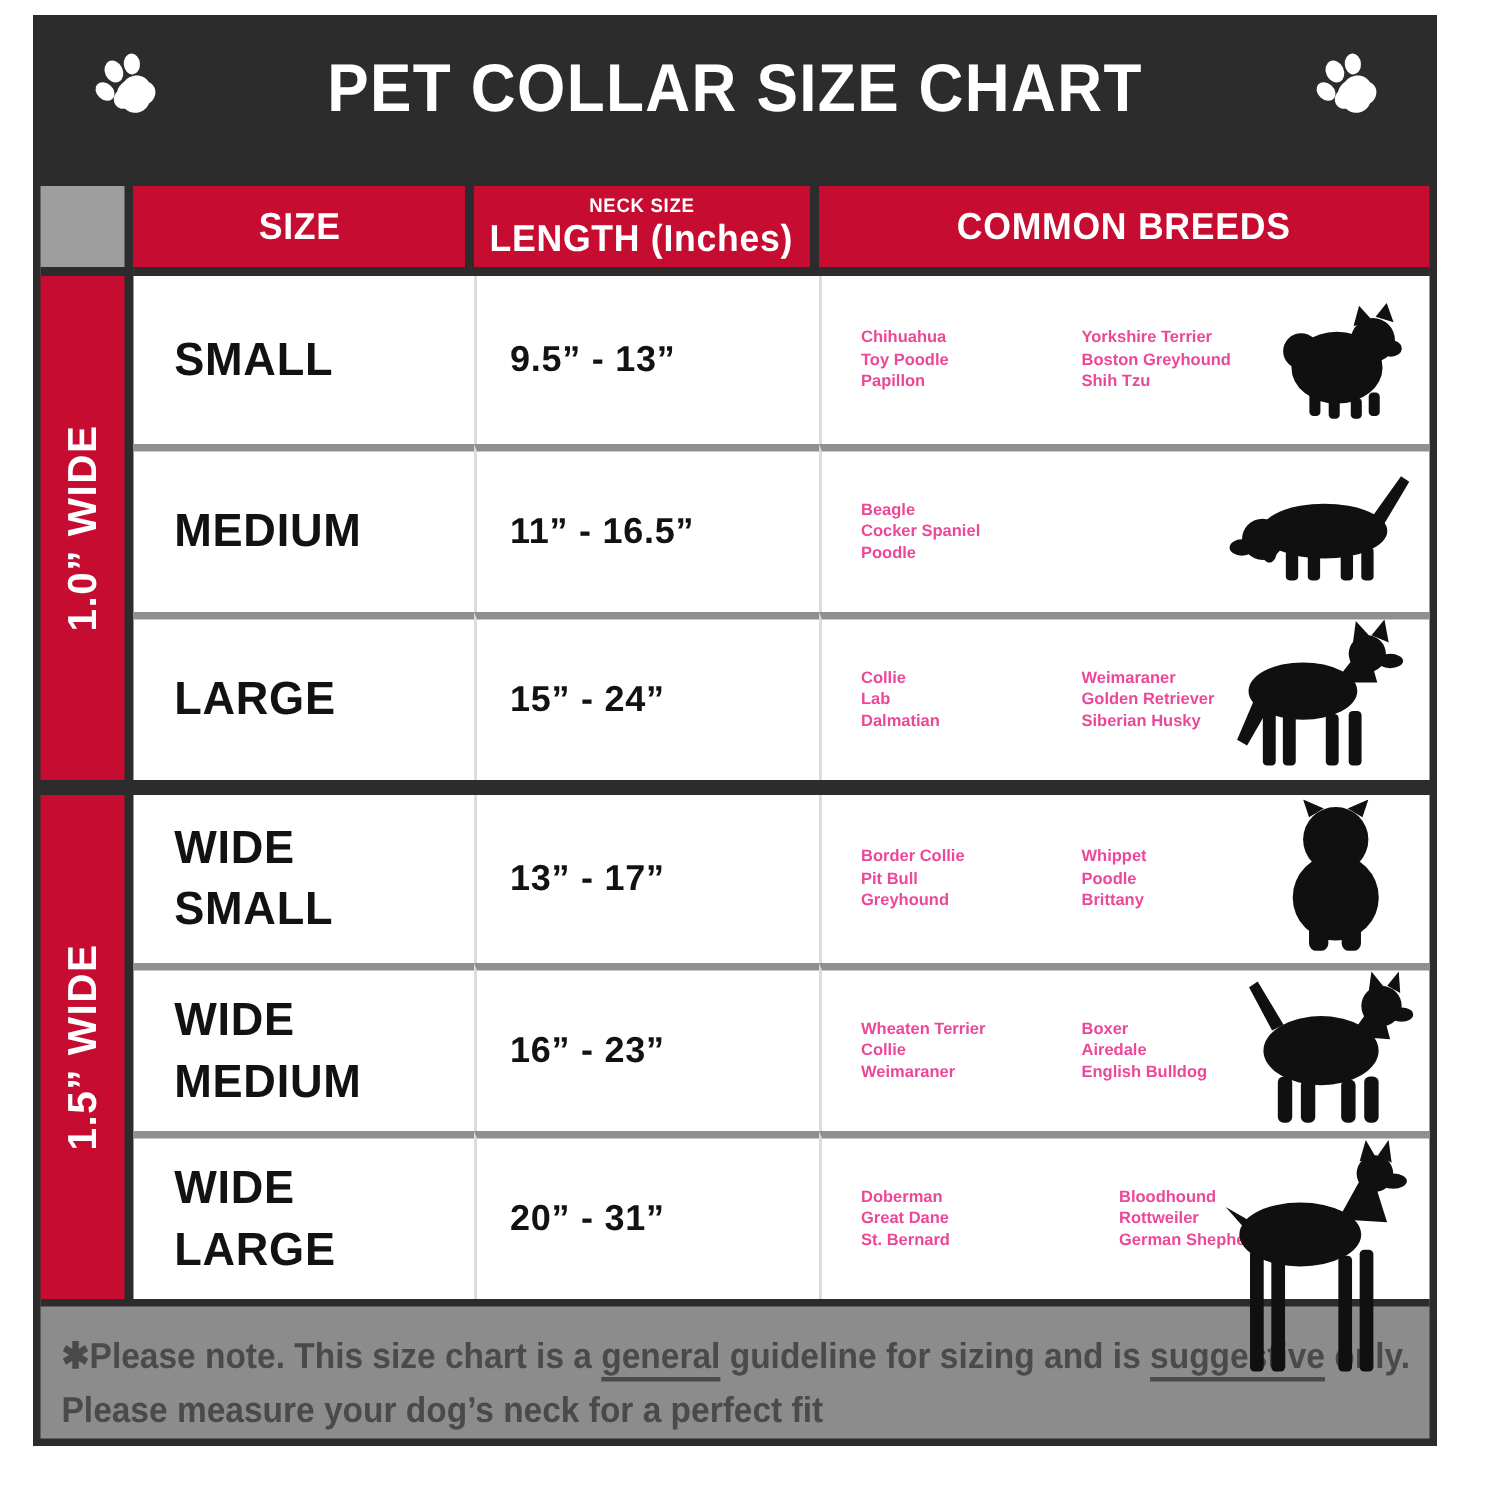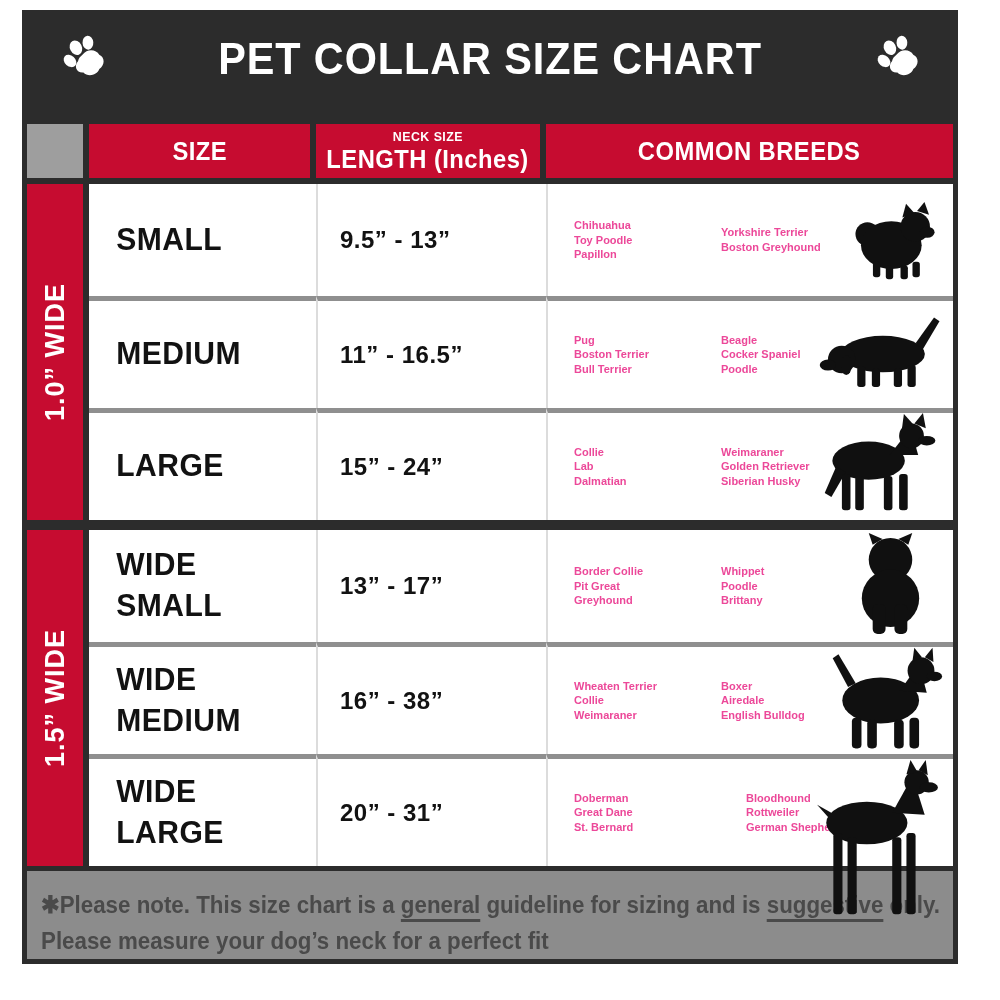--- a/index.html
+++ b/index.html
@@ -105,20 +105,21 @@
     <div class="cell body colsep r2 g4">
       <div class="breeds">
         <div class="blist one">
           <div>Chihuahua</div>
           <div>Toy Poodle</div>
           <div>Papillon</div>
         </div>
         <div class="blist two">
           <div>Yorkshire Terrier</div>
           <div>Boston Greyhound</div>
+          <div>Shih Tzu</div>
         </div>
         <svg class="dog dog-pom" viewBox="0 0 100 88">
           <g>
             <circle cx="20" cy="36" r="13"></circle>
             <ellipse cx="46" cy="48" rx="33" ry="26"></ellipse>
             <circle cx="72" cy="28" r="16"></circle>
             <polygon points="58,18 62,3 71,13"></polygon>
             <polygon points="74,11 82,1 87,15"></polygon>
             <ellipse cx="85" cy="34" rx="8" ry="6"></ellipse>
             <rect x="26" y="66" width="8" height="17" rx="3"></rect>
@@ -131,25 +132,20 @@
     </div>
 
     <div class="cell body sep r3 g2">
       <div class="size-label">MEDIUM</div>
     </div>
     <div class="cell body sep colsep r3 g3">
       <div class="range">11” - 16.5”</div>
     </div>
     <div class="cell body sep colsep r3 g4">
       <div class="breeds">
-        <div class="blist one">
-          <div>Pug</div>
-          <div>Boston Terrier</div>
-          <div>Bull Terrier</div>
-        </div>
         <div class="blist two">
           <div>Beagle</div>
           <div>Cocker Spaniel</div>
           <div>Poodle</div>
         </div>
         <svg class="dog dog-beagle" viewBox="0 0 140 88">
           <g>
             <ellipse cx="72" cy="46" rx="46" ry="20"></ellipse>
             <circle cx="27" cy="52" r="15"></circle>
             <ellipse cx="12" cy="58" rx="9" ry="6"></ellipse>
@@ -210,21 +206,21 @@
       <div class="size-label">WIDE
 SMALL</div>
     </div>
     <div class="cell body colsep r6 g3">
       <div class="range">13” - 17”</div>
     </div>
     <div class="cell body colsep r6 g4">
       <div class="breeds">
         <div class="blist one">
           <div>Border Collie</div>
-          <div>Pit Great</div>
+          <div>Pit Bull</div>
           <div>Greyhound</div>
         </div>
         <div class="blist two">
           <div>Whippet</div>
           <div>Poodle</div>
           <div>Brittany</div>
         </div>
         <svg class="dog dog-bulldog" viewBox="0 0 95 104">
           <g>
             <circle cx="48" cy="27" r="22"></circle>
@@ -236,21 +232,21 @@
           </g>
         </svg>
       </div>
     </div>
 
     <div class="cell body sep r7 g2">
       <div class="size-label">WIDE
 MEDIUM</div>
     </div>
     <div class="cell body sep colsep r7 g3">
-      <div class="range">16” - 38”</div>
+      <div class="range">16” - 23”</div>
     </div>
     <div class="cell body sep colsep r7 g4">
       <div class="breeds">
         <div class="blist one">
           <div>Wheaten Terrier</div>
           <div>Collie</div>
           <div>Weimaraner</div>
         </div>
         <div class="blist two">
           <div>Boxer</div>

